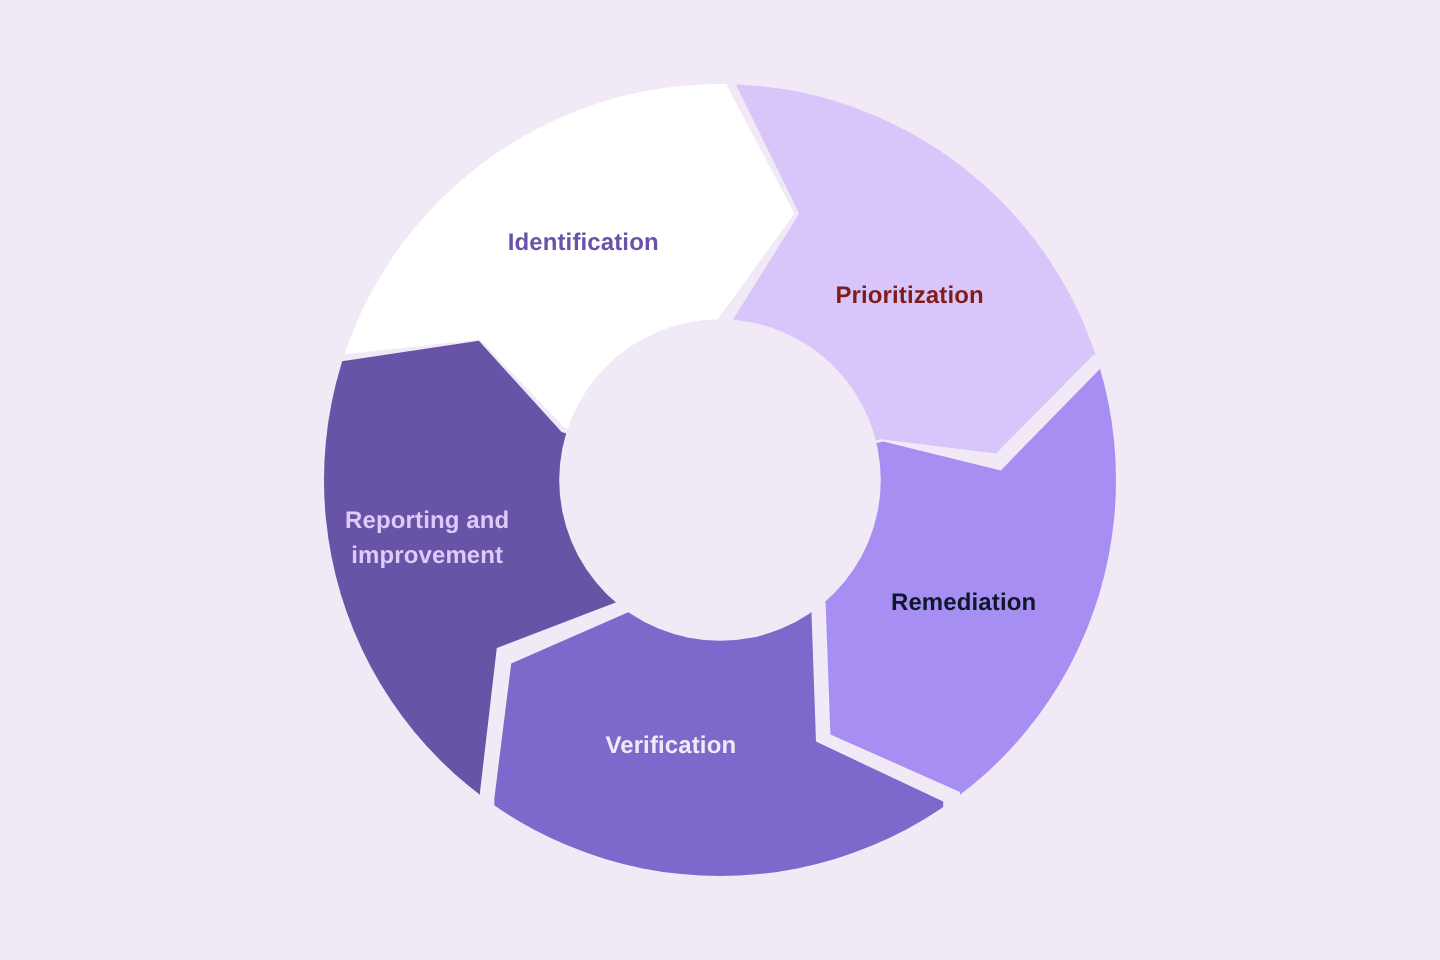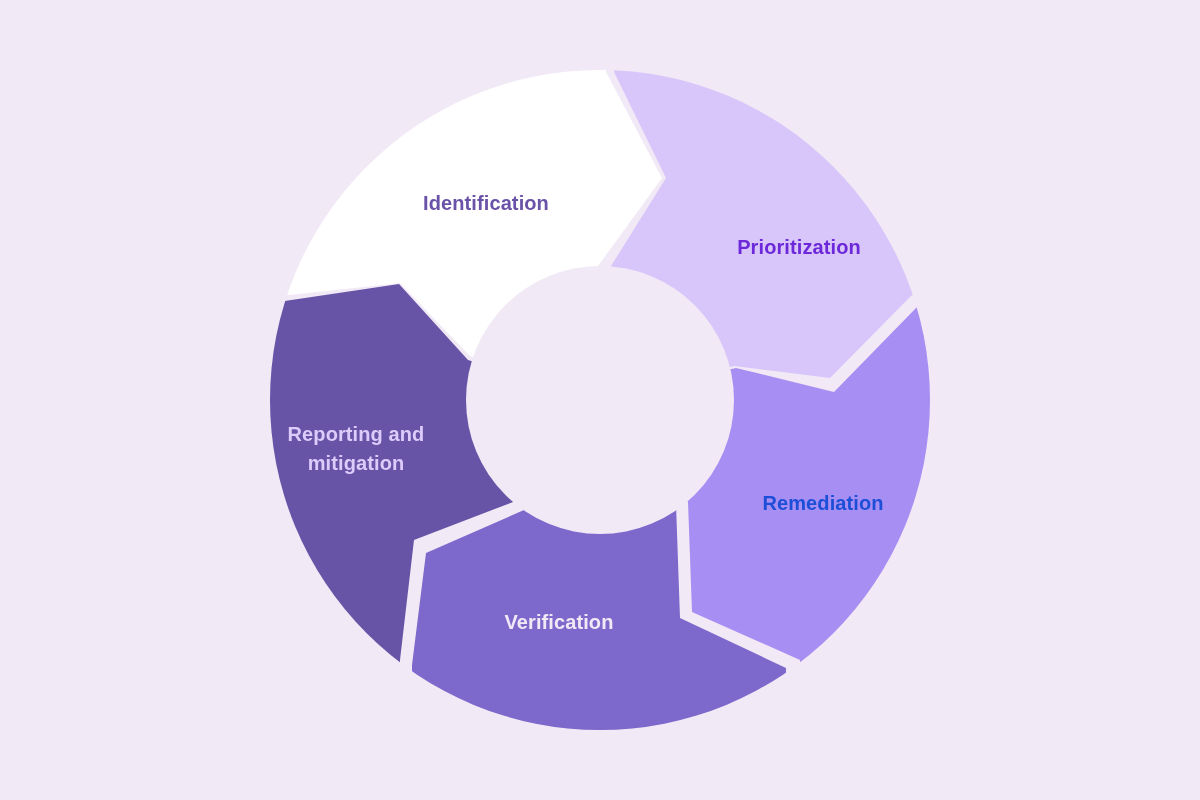--- a/index.html
+++ b/index.html
@@ -42,26 +42,26 @@
       <polygon id="seg3" points="600,400 676,504 680,618 786,668 786,800 412,800 412,665 426,553 524,510" fill="#7d68cb"></polygon>
 
       <polygon id="seg4" points="600,400 513,502 414,540 400,660 400,800 200,800 200,300 278,302 399,284 468,360" fill="#6754a6"></polygon>
     </g>
     <circle id="hole" cx="600" cy="400" r="134" fill="#f1e9f6"></circle>
   </svg>
 
   <div class="label" id="lbl0" style="left: 486px; top: 203px; color: rgb(106, 82, 168);">
     <span>Identification</span>
   </div>
-  <div class="label" id="lbl1" style="left: 799px; top: 247px; color: #6d28d9;">
+  <div class="label" id="lbl1" style="left: 758px; top: 247px; color: #7f1d1d;">
     <span>Prioritization</span>
   </div>
-  <div class="label" id="lbl2" style="left: 803px; top: 503px; color: #1d4ed8; margin-left: 20px;">
+  <div class="label" id="lbl2" style="left: 803px; top: 503px; color: #0f172a;">
     <div>Remediation</div>
   </div>
   <div class="label" id="lbl3" style="left: 559px; top: 622px; color: rgb(241, 233, 246);">
     <span>Verification</span>
   </div>
   <div class="label" id="lbl4" style="left: 356px; top: 449px; color: rgb(220, 203, 251);">
     <div>Reporting and</div>
-    <div>mitigation</div>
+    <div>improvement</div>
   </div>
 </div>
 
 </body></html>

